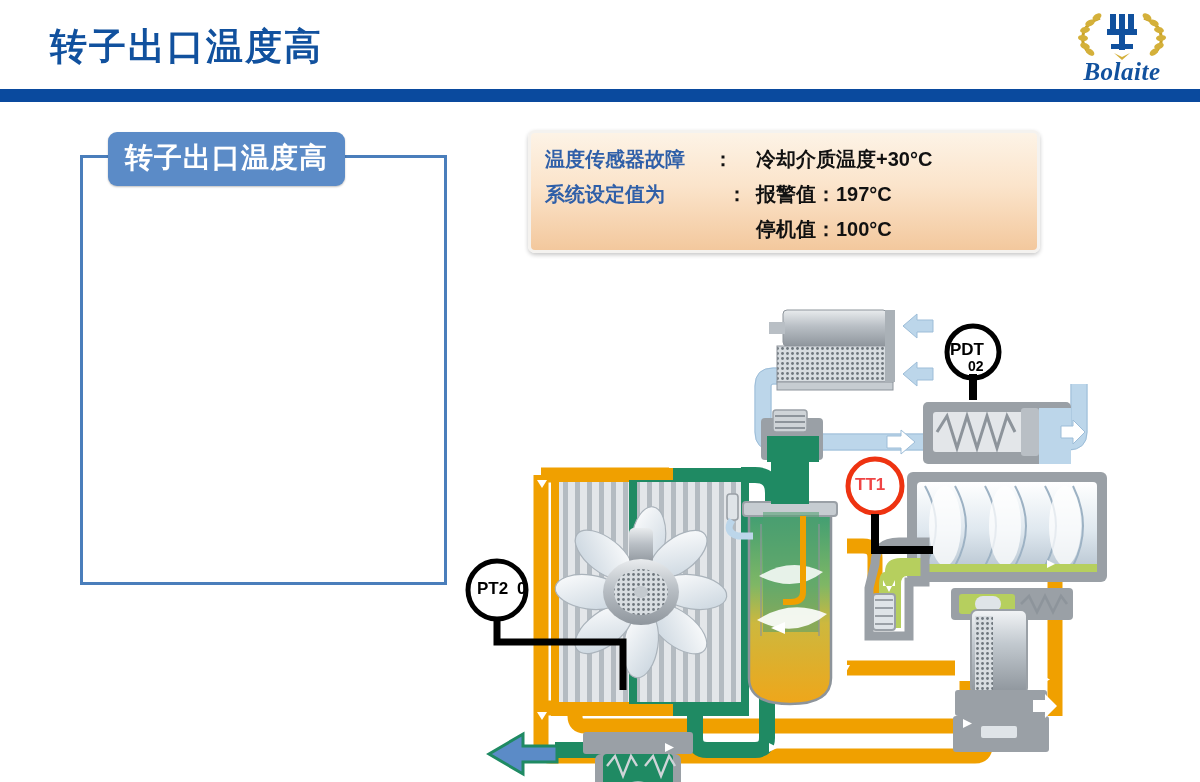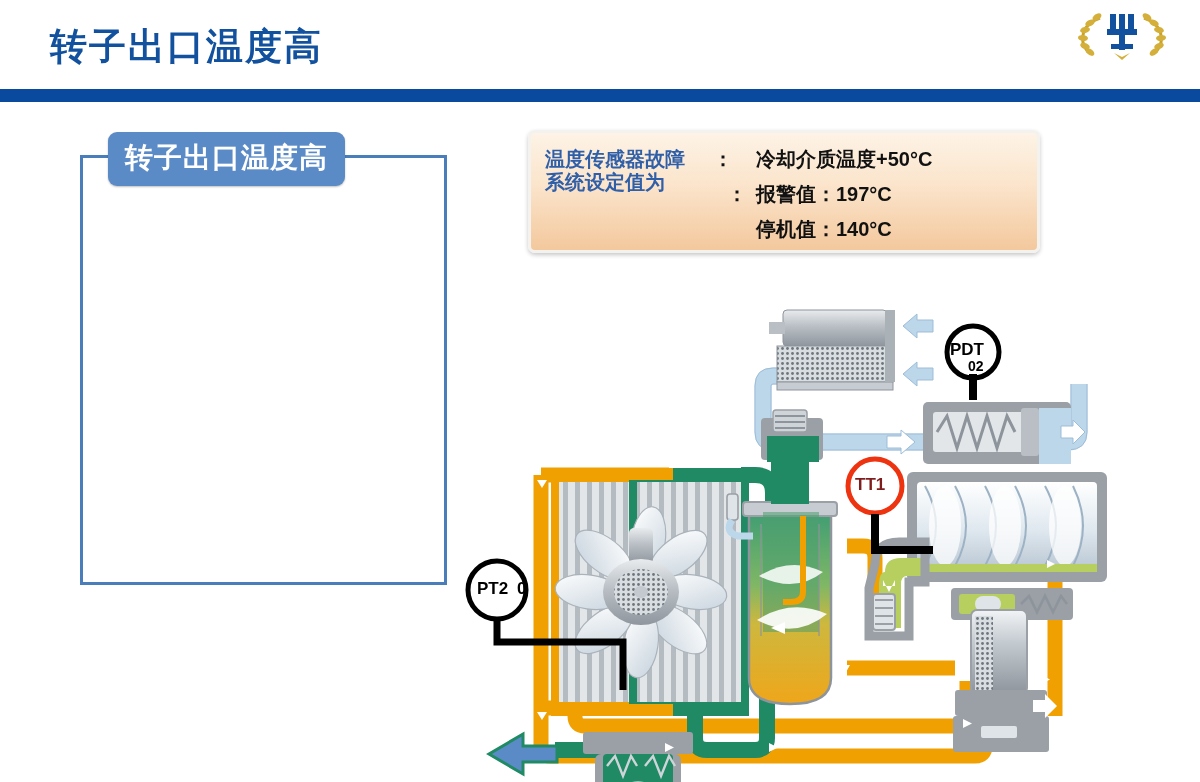--- a/index.html
+++ b/index.html
@@ -63,21 +63,21 @@
     position:absolute;left:528px;top:130px;width:512px;height:123px;
     border:3px solid #f4f2ef;border-radius:7px;
     background:linear-gradient(180deg,#fdf3e6 0%,#fbe4cb 45%,#f3c89d 100%);
     box-shadow:0 2px 4px rgba(0,0,0,.22);
     box-sizing:border-box;
   }
   .infobox .row{position:absolute;white-space:nowrap;font-size:20px;}
   .lbl{color:#2f5fa8;font-weight:bold;}
   .val{color:#111;font-weight:bold;}
   .r1{left:14px;top:13px;}
-  .r2{left:14px;top:36px;}
+  .r2{left:14px;top:48px;}
   .colon1{position:absolute;left:182px;top:13px;color:#111;font-weight:bold;font-size:20px;}
   .colon2{position:absolute;left:196px;top:48px;color:#111;font-weight:bold;font-size:20px;}
   .v1{position:absolute;left:225px;top:13px;}
   .v2{position:absolute;left:225px;top:48px;}
   .v3{position:absolute;left:225px;top:83px;}
 
   
   .diagram{position:absolute;left:455px;top:276px;width:745px;height:514px;}
   .tag{
     position:absolute;font-weight:bold;font-size:17px;
@@ -117,35 +117,36 @@
 
       <g fill="#11519e">
         <rect x="58" y="8" width="6" height="17"></rect>
         <rect x="67" y="8" width="6" height="17"></rect>
         <rect x="76" y="8" width="6" height="17"></rect>
         <rect x="55" y="23" width="30" height="6"></rect>
         <rect x="67" y="26" width="6" height="18"></rect>
         <rect x="59" y="38" width="22" height="5"></rect>
       </g>
     </svg>
+    <div class="logo-word">Bolaite</div>
   </div>
 
   <div class="panel"></div>
   <div class="panel-title">转子出口温度高</div>
 
 
   <div class="infobox">
     <div class="row r1 lbl">温度传感器故障</div>
     <div class="colon1">：</div>
-    <div class="row v1 val">冷却介质温度+50°C</div>
+    <div class="row v1 val">冷却介质温度+30°C</div>
 
     <div class="row r2 lbl">系统设定值为</div>
     <div class="colon2">：</div>
     <div class="row v2 val">报警值：197°C</div>
-    <div class="row v3 val">停机值：140°C</div>
+    <div class="row v3 val">停机值：100°C</div>
   </div>
 
   <div class="diagram">
     <svg width="745" height="514" viewBox="0 0 745 514">
       <defs>
         <linearGradient id="gMetal" x1="0" y1="0" x2="0" y2="1">
           <stop offset="0%" stop-color="#e9ecee"></stop>
           <stop offset="45%" stop-color="#b9bfc5"></stop>
           <stop offset="100%" stop-color="#8f969d"></stop>
         </linearGradient>
@@ -377,19 +378,19 @@
       <g>
         <circle cx="42" cy="314" r="29" fill="#ffffff" stroke="#000000" stroke-width="5"></circle>
         <path d="M42 344 L42 366 L168 366 L168 414" fill="none" stroke="#000000" stroke-width="7"></path>
       </g>
     </svg>
 
     
     <div class="tag" style="left:495px;top:64px;color:#000;">PDT</div>
     <div class="tag" style="left:513px;top:82px;color:#000;font-size:14px;">02</div>
 
-    <div class="tag" style="left:400px;top:199px;color:#7f1d1d;">TT1</div>
+    <div class="tag" style="left:400px;top:199px;color:#ef4444;">TT1</div>
 
     <div class="tag" style="left:22px;top:303px;color:#000000;">PT2</div>
     <div class="tag" style="left:62px;top:303px;color:#000;">0</div>
   </div>
 
 </div>
 
 </body></html>

